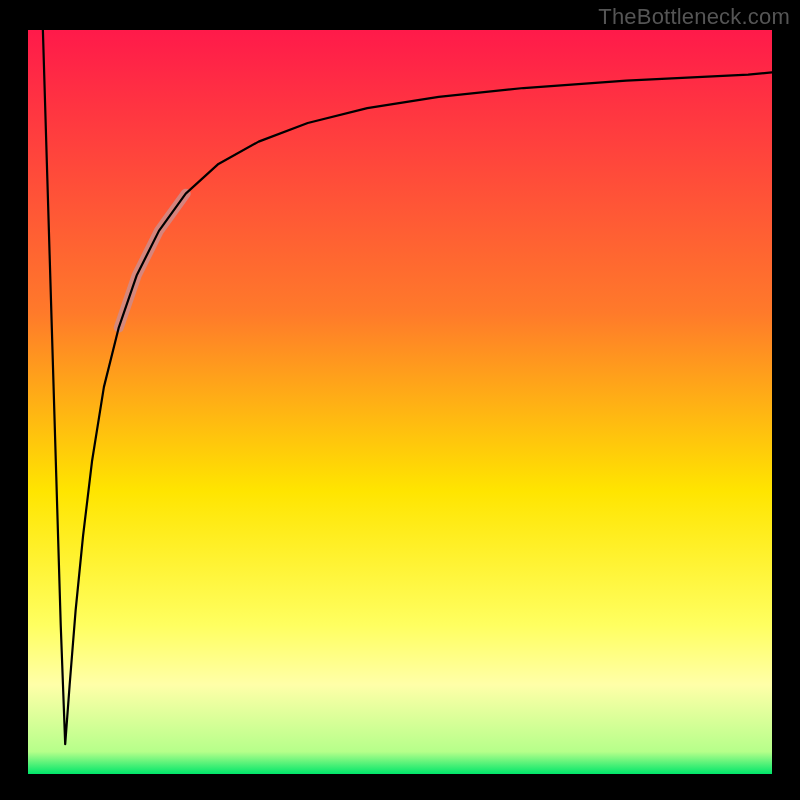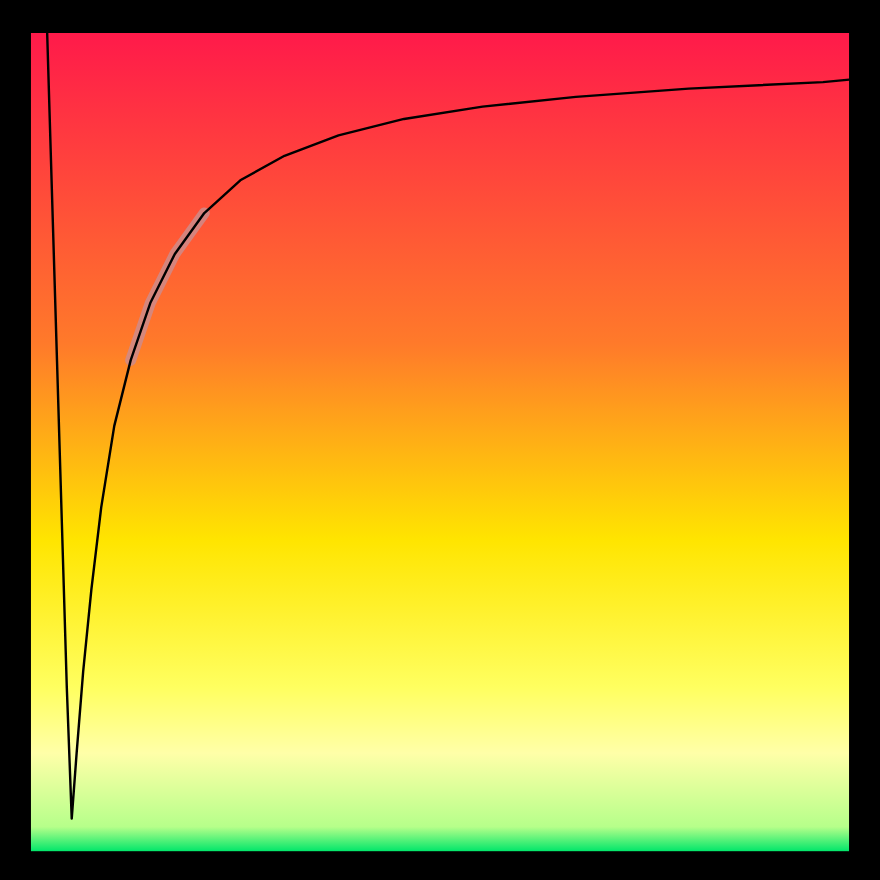--- a/index.html
+++ b/index.html
@@ -57,20 +57,21 @@
     stroke-width: 10;
     stroke-linecap: round;
     opacity: 0.85;
   }
 </style>
 </head>
 <body>
 
 <div class="stage">
 
+  <div class="watermark">TheBottleneck.com</div>
 
   <div class="plot-frame">
     <svg class="plot" viewBox="0 0 744 744" preserveAspectRatio="none">
       <defs>
         <linearGradient id="bgGrad" x1="0" y1="0" x2="0" y2="1">
 
         <stop offset="0.0%" stop-color="#ff1a4a"></stop>
             <stop offset="38.0%" stop-color="#ff7a2a"></stop>
             <stop offset="62.0%" stop-color="#ffe500"></stop>
             <stop offset="80.0%" stop-color="#ffff60"></stop>

